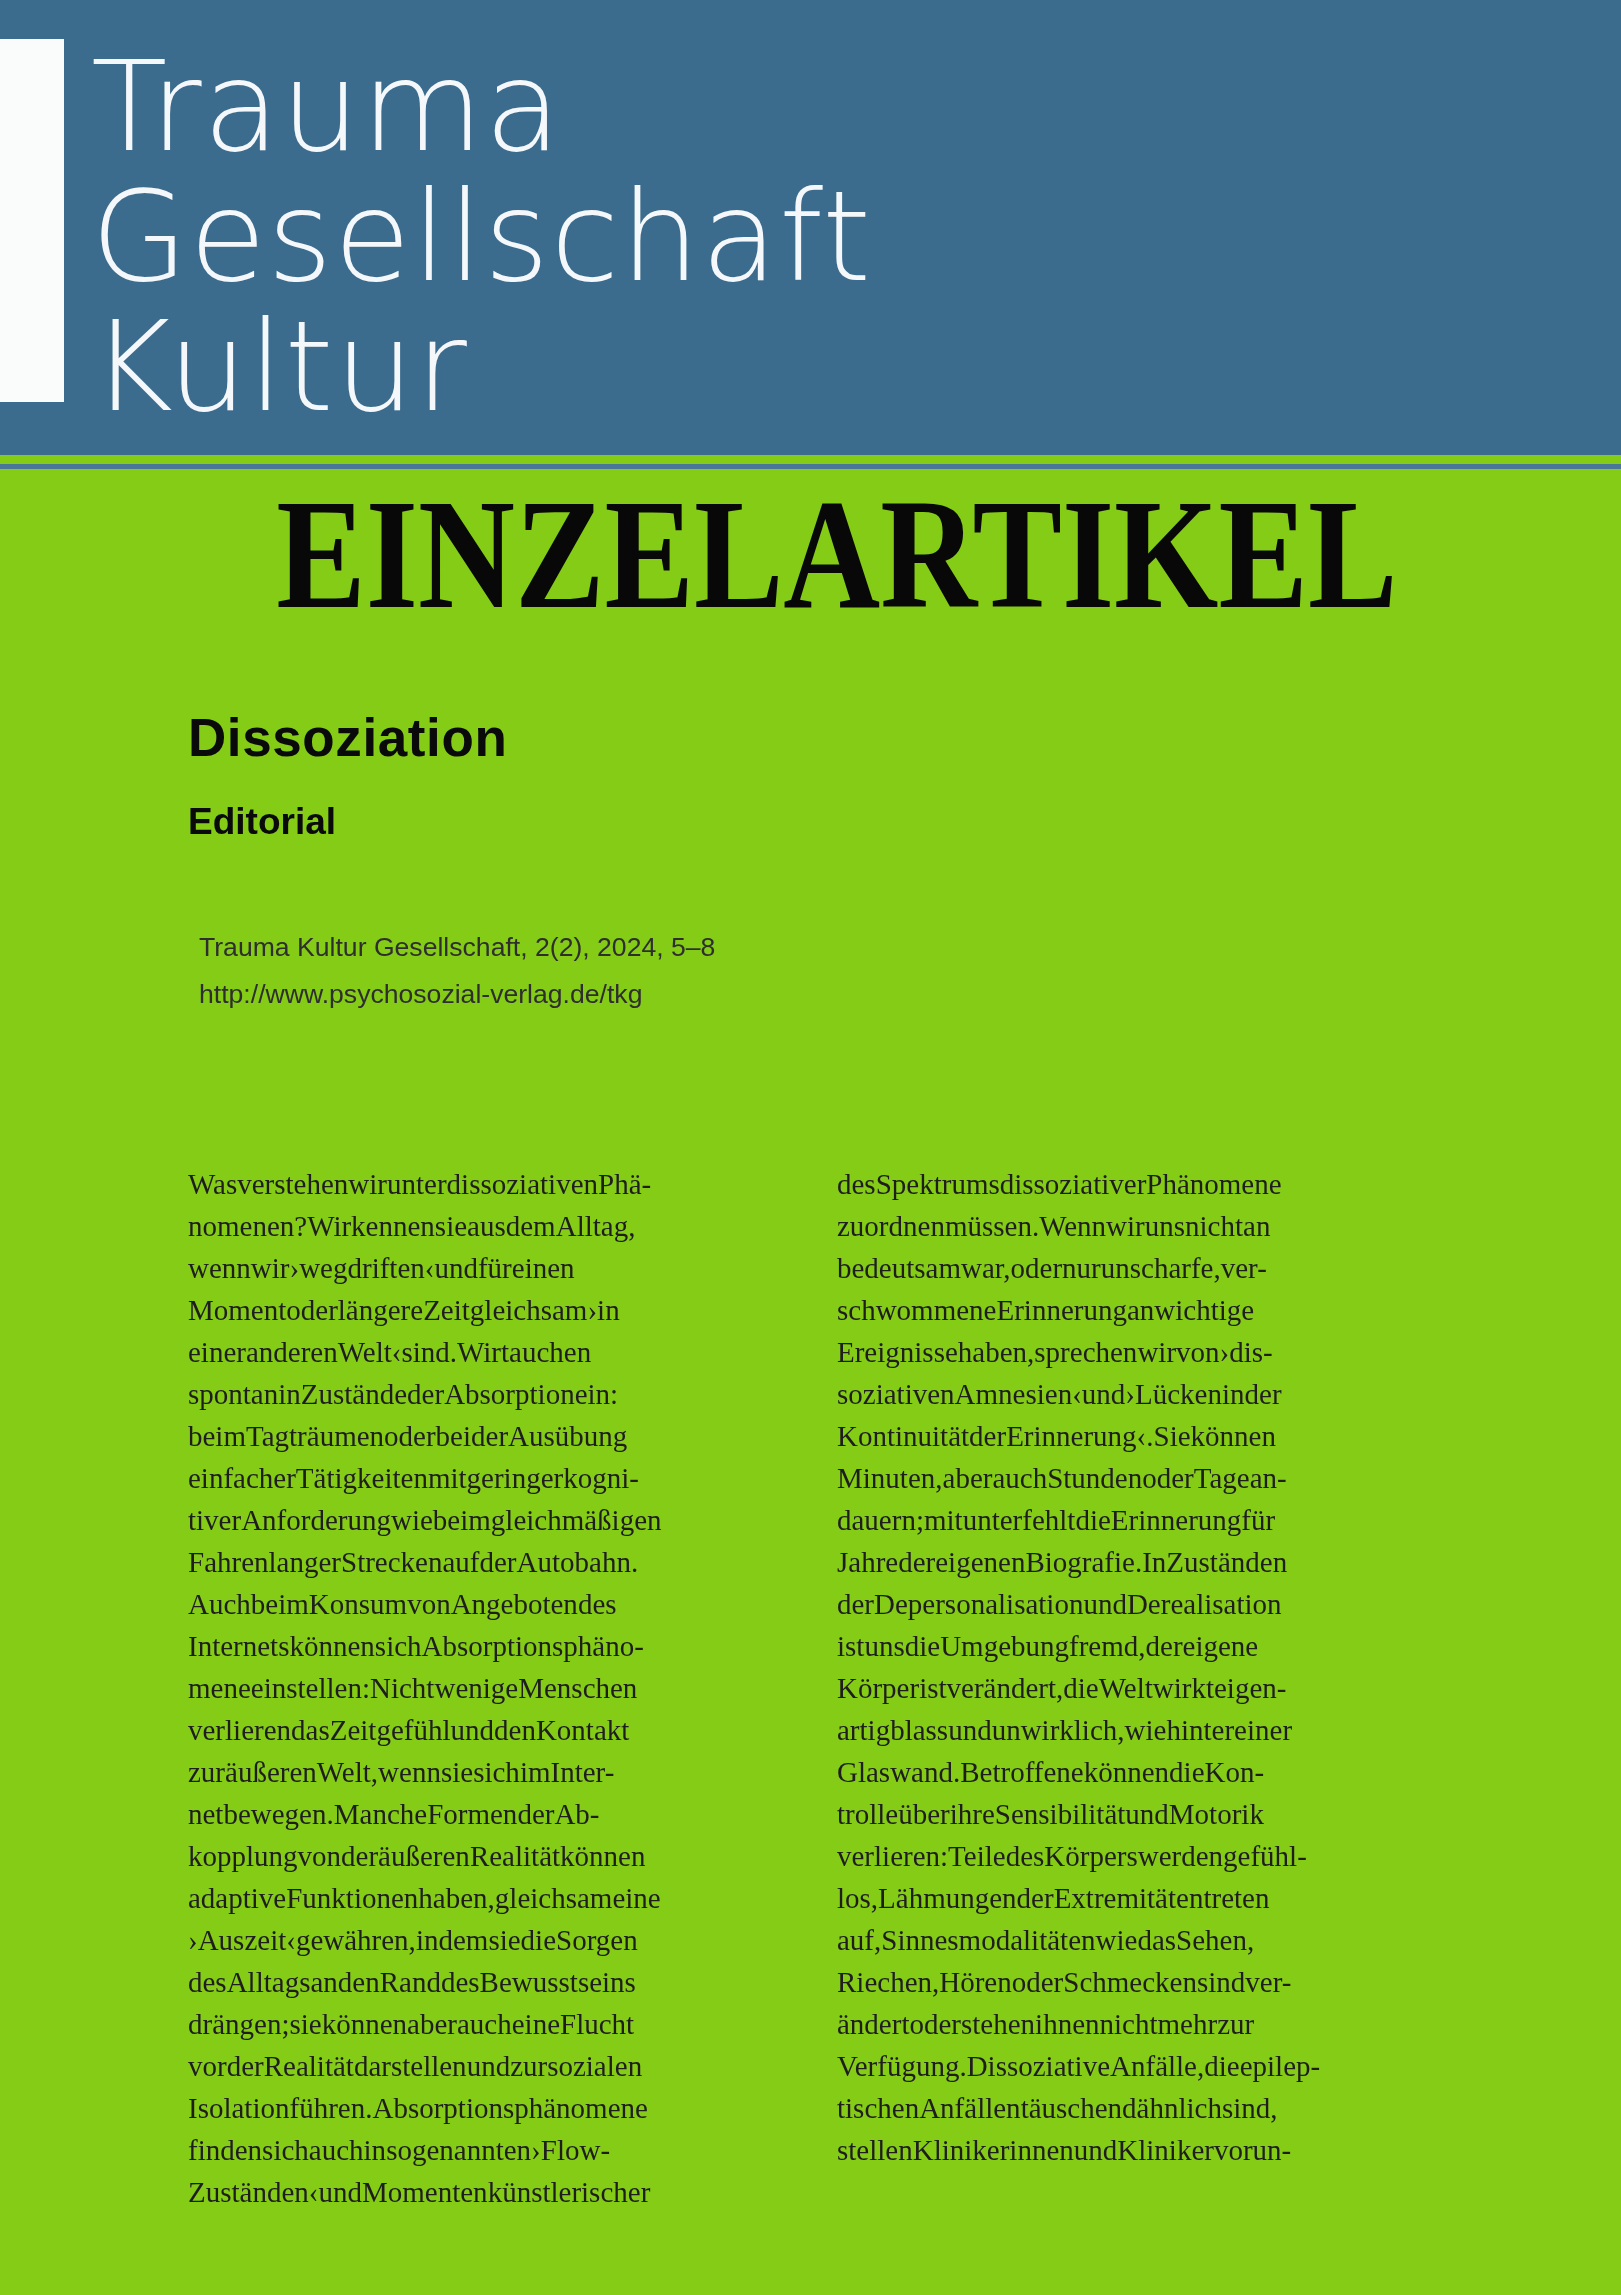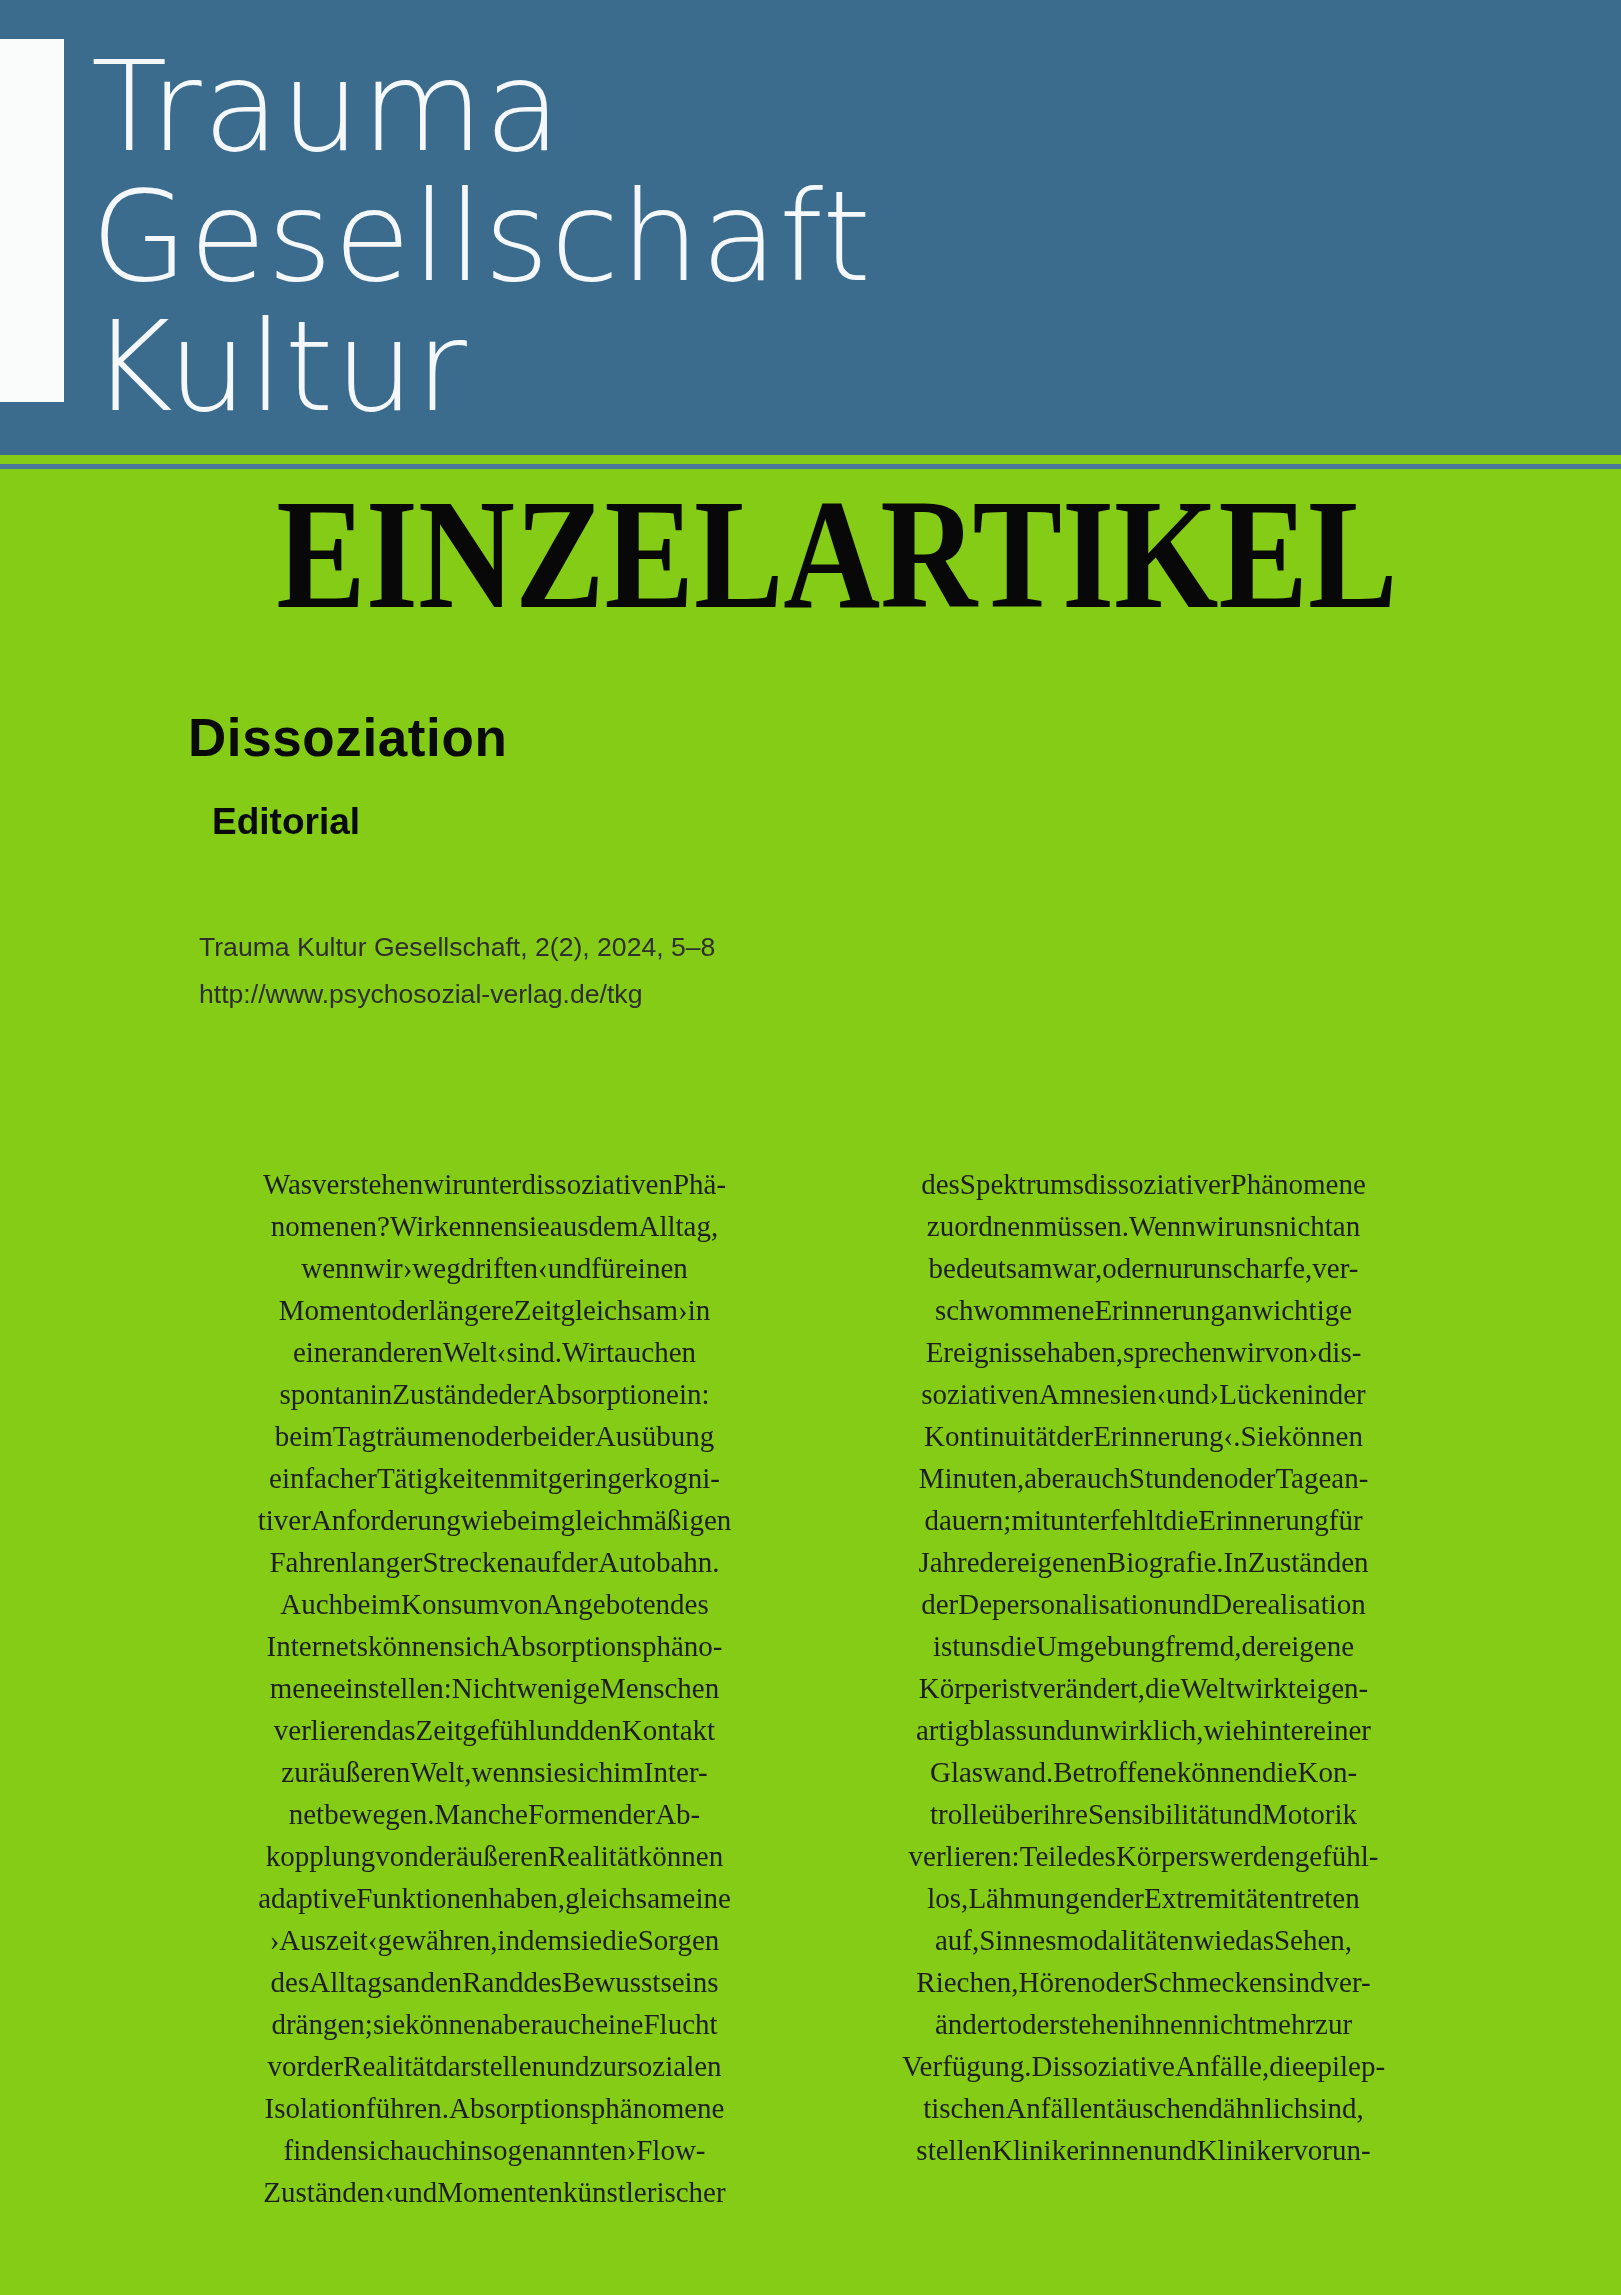--- a/index.html
+++ b/index.html
@@ -68,21 +68,20 @@
     letter-spacing: 0.6px;
     color: #0a0a0a;
   }
   .article-subtitle {
     position: absolute;
     top: 801px; left: 188px;
     font-family: "Liberation Sans", sans-serif;
     font-weight: bold;
     font-size: 37px;
     color: #0a0a0a;
-    margin-left: 24px;
   }
 
   
   .citation {
     position: absolute;
     top: 924px; left: 188px;
     font-family: "Liberation Sans", sans-serif;
     font-size: 26.6px;
     line-height: 47px;
     color: #2e2e2e;
@@ -96,21 +95,21 @@
     top: 1168px;
     width: 613px;
     font-family: "Liberation Serif", serif;
     font-size: 29px;
     color: #1e1e1e;
   }
   .col-left  { left: 188px; }
   .col-right { left: 837px; }
   .body-line {
     display: flex;
-    justify-content: center;
+    justify-content: flex-start;
     align-items: baseline;
     height: 42px;
     white-space: pre;
   }
   .body-line span { display: inline-block; }
 </style>
 </head>
 <body>
 
 <div class="page">

